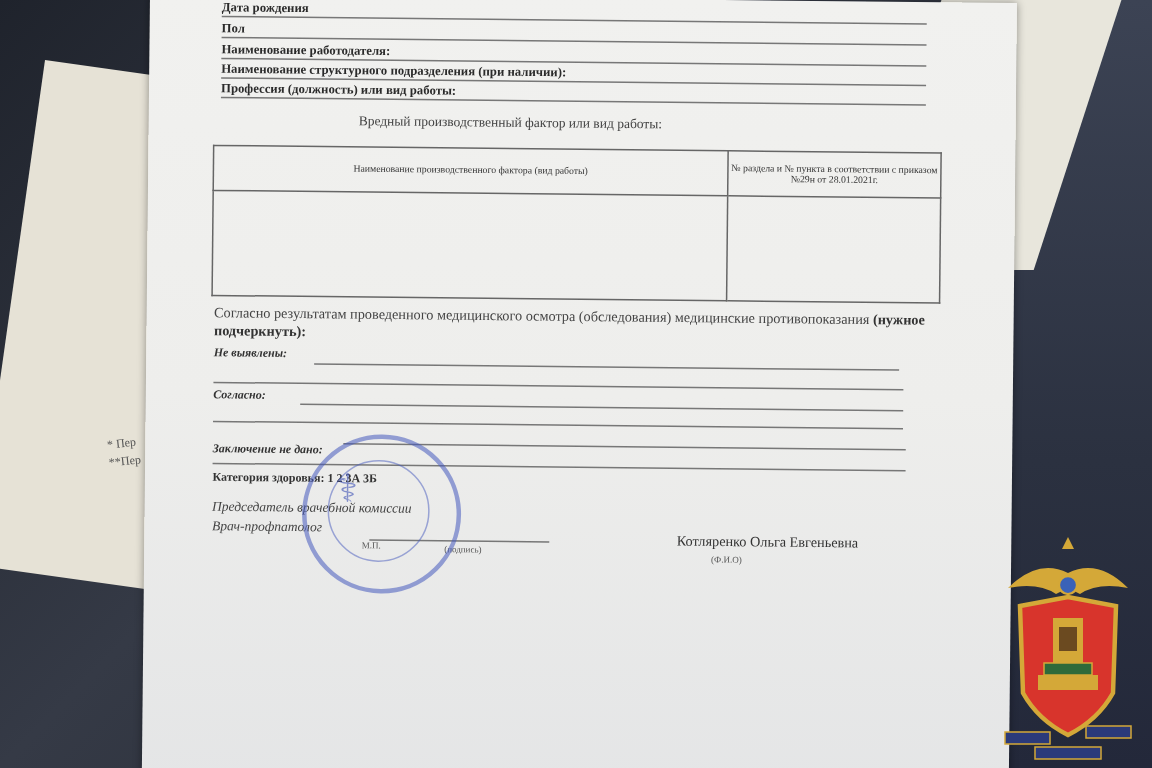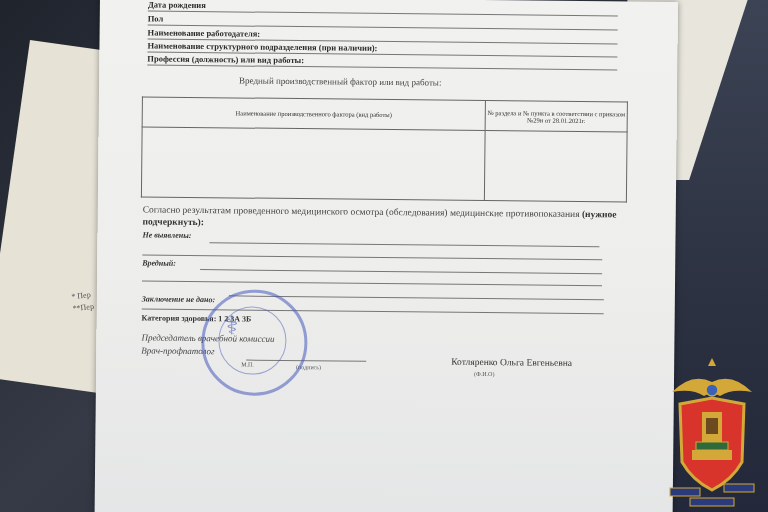--- a/index.html
+++ b/index.html
@@ -63,21 +63,21 @@
 
   <div class="intro">
     <span>Согласно результатам проведенного медицинского осмотра (обследования) медицинские противопоказания</span>
     <b>(нужное подчеркнуть):</b>
   </div>
 
   <div class="label" style="top:234px">Не выявлены:</div>
   <div class="line" style="left:112px; top:245px; width:390px"></div>
   <div class="line" style="left:45px; top:258px; width:460px"></div>
 
-  <div class="label" style="top:262px">Вредный:</div>
+  <div class="label" style="top:262px">Согласно:</div>
   <div class="line" style="left:103px; top:272px; width:402px"></div>
   <div class="line" style="left:45px; top:284px; width:460px"></div>
 
   <div class="label" style="top:298px">Заключение не дано:</div>
   <div class="line" style="left:132px; top:298px; width:375px"></div>
   <div class="line" style="left:45px; top:312px; width:462px"></div>
 
   <div class="cat">Категория здоровья: 1 2 3А 3Б</div>
 
   <div class="sig" style="left:45px; top:336px">Председатель врачебной комиссии</div>

